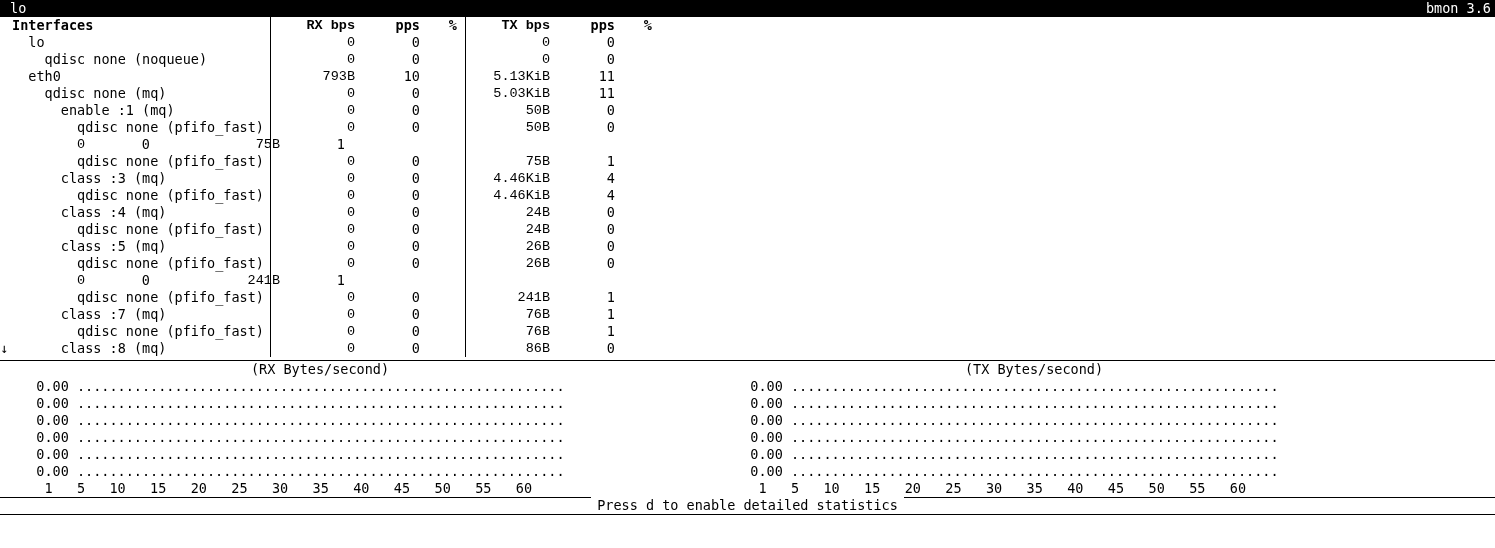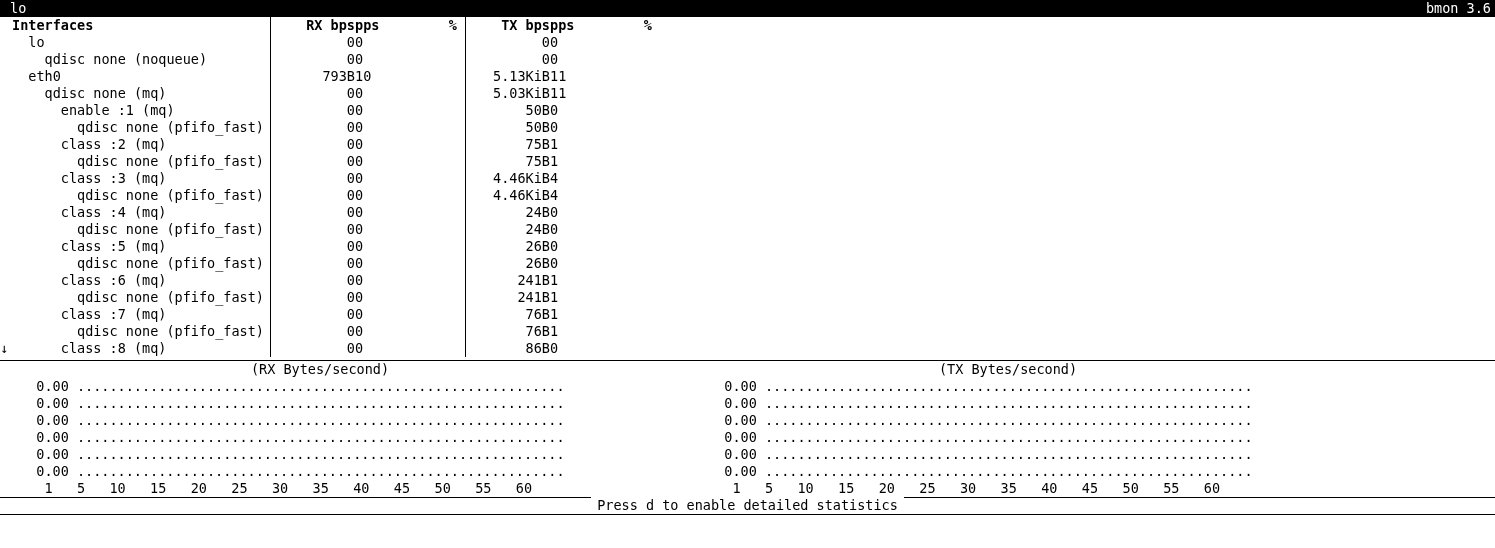--- a/index.html
+++ b/index.html
@@ -36,24 +36,26 @@
     width: 270px;
     padding-left: 12px;
     white-space: pre;
     box-sizing: border-box;
   }
   .col-rxbps,
   .col-txbps {
     width: 85px;
     text-align: right;
     box-sizing: border-box;
+    font-family: Liberation Mono, monospace;
   }
   .col-rxpps,
   .col-txpps {
     width: 65px;
+    text-align: right;
     box-sizing: border-box;
   }
   .col-rxpct,
   .col-txpct {
     width: 45px;
     text-align: right;
     box-sizing: border-box;
     padding-right: 8px;
   }
   
@@ -86,21 +88,21 @@
 
   hr.sep {
     border: none;
     border-top: 1px solid #000;
     margin: 3px 0 0 0;
   }
 
   .graphs {
     display: flex;
     justify-content: flex-start;
-    gap: 88px;
+    gap: 114px;
     padding-left: 20px;
   }
   .graph {
     width: 600px;
   }
   .graph-title {
     text-align: center;
   }
   .graph-row {
     white-space: pre;
@@ -196,21 +198,20 @@
       <div class="row">
         <span class="col-iface">        qdisc none (pfifo_fast)</span>
         <span class="col-rxbps">0</span>
         <span class="col-rxpps">0</span>
         <span class="col-rxpct"></span>
         <span class="col-txbps">50B</span>
         <span class="col-txpps">0</span>
         <span class="col-txpct"></span>
       </div>
       <div class="row">
-        <span class="col-iface">      class :2 (mq)</span>
         <span class="col-rxbps">0</span>
         <span class="col-rxpps">0</span>
         <span class="col-rxpct"></span>
         <span class="col-txbps">75B</span>
         <span class="col-txpps">1</span>
         <span class="col-txpct"></span>
       </div>
       <div class="row">
         <span class="col-iface">        qdisc none (pfifo_fast)</span>
         <span class="col-rxbps">0</span>
@@ -268,21 +269,20 @@
       <div class="row">
         <span class="col-iface">        qdisc none (pfifo_fast)</span>
         <span class="col-rxbps">0</span>
         <span class="col-rxpps">0</span>
         <span class="col-rxpct"></span>
         <span class="col-txbps">26B</span>
         <span class="col-txpps">0</span>
         <span class="col-txpct"></span>
       </div>
       <div class="row">
-        <span class="col-iface">      class :6 (mq)</span>
         <span class="col-rxbps">0</span>
         <span class="col-rxpps">0</span>
         <span class="col-rxpct"></span>
         <span class="col-txbps">241B</span>
         <span class="col-txpps">1</span>
         <span class="col-txpct"></span>
       </div>
       <div class="row">
         <span class="col-iface">        qdisc none (pfifo_fast)</span>
         <span class="col-rxbps">0</span>

